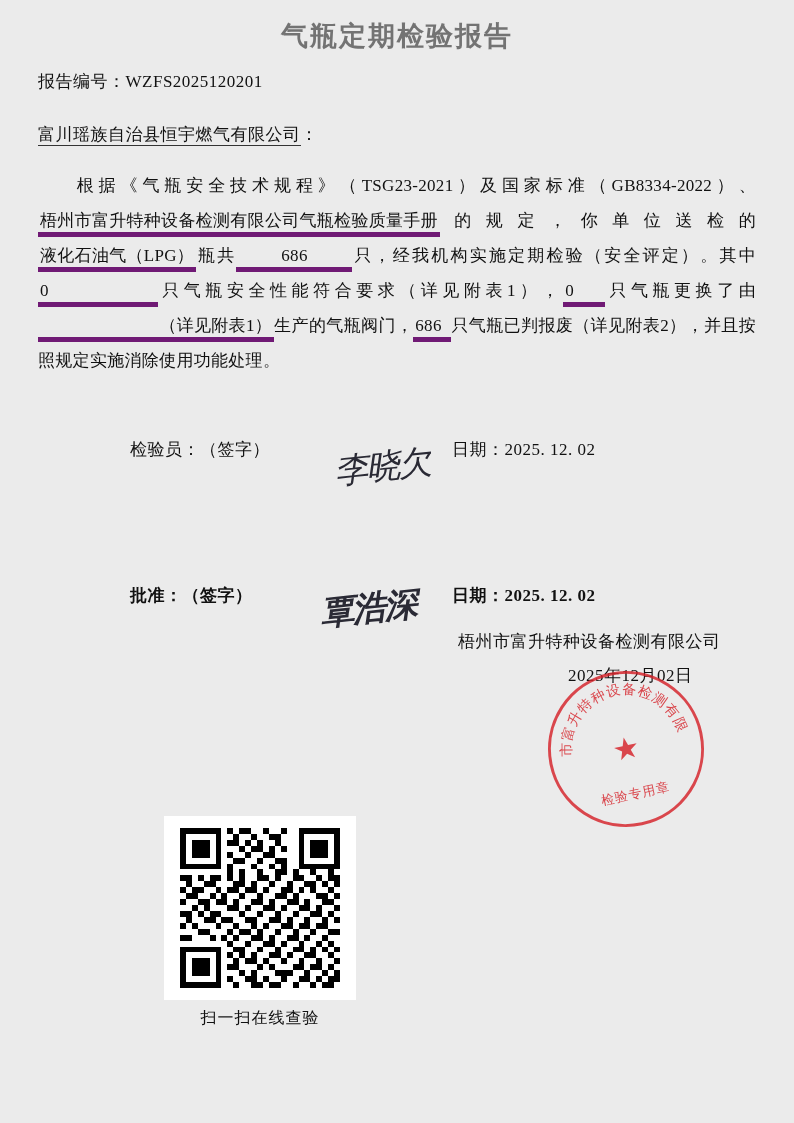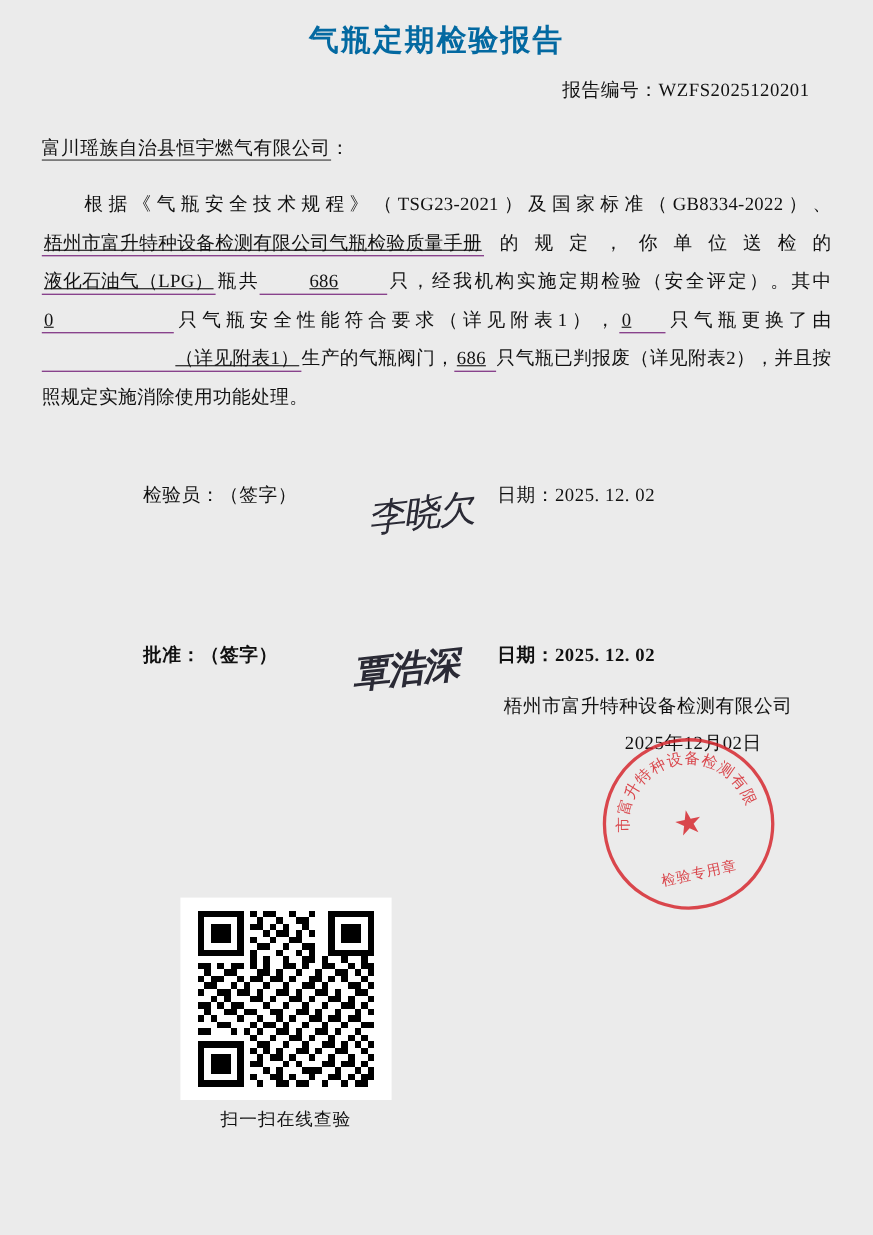--- a/index.html
+++ b/index.html
@@ -23,24 +23,24 @@
     padding: 0 38px;
   }
   .title {
     text-align: center;
     font-family: "Liberation Sans", "DejaVu Sans", sans-serif;
     font-weight: bold;
     font-size: 27px;
     letter-spacing: 2px;
     margin-top: 18px;
     margin-bottom: 4px;
-    color: #0369a1;
+    color: #737373;
   }
   .report-no {
-    text-align: right;
+    text-align: left;
     font-size: 17px;
     margin-top: 16px;
     margin-right: 20px;
     letter-spacing: 0.5px;
   }
   .addressee {
     margin-top: 30px;
     font-size: 17px;
     letter-spacing: 0.5px;
   }
@@ -54,25 +54,24 @@
     line-height: 35px;
     letter-spacing: 0.3px;
     text-align: justify;
   }
   .indent {
     display: inline-block;
     width: 34px;
   }
   .fill {
     display: inline-block;
-    border-bottom: 1px solid #701a75;
+    border-bottom: 5px solid #701a75;
     text-align: center;
     padding: 0 2px;
     line-height: 22px;
-    text-decoration: underline;
   }
   .fill-left {
     text-align: left;
   }
   .w-manual { min-width: 316px; }
   .w-gas { min-width: 146px; }
   .w-count { min-width: 112px; }
   .w-qual { min-width: 116px; }
   .w-valve-num { min-width: 38px; }
   .w-valve { min-width: 232px; text-align: right; }

